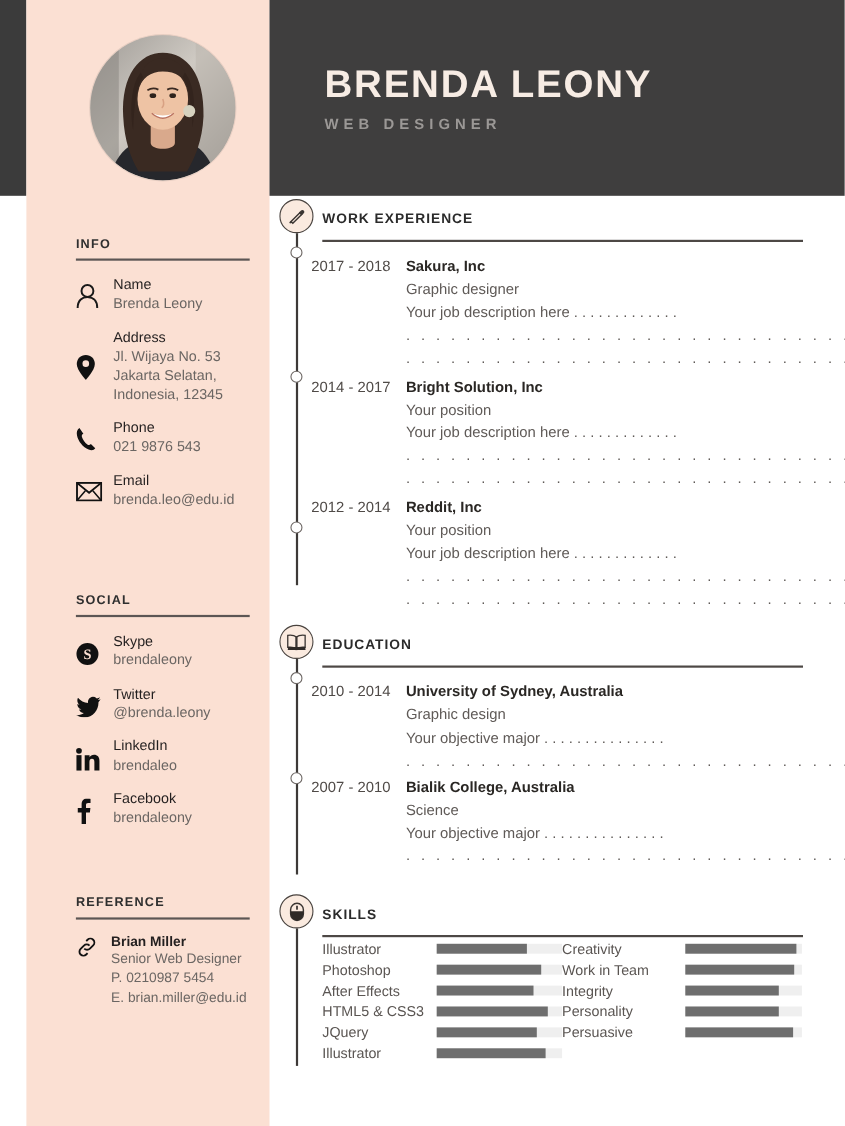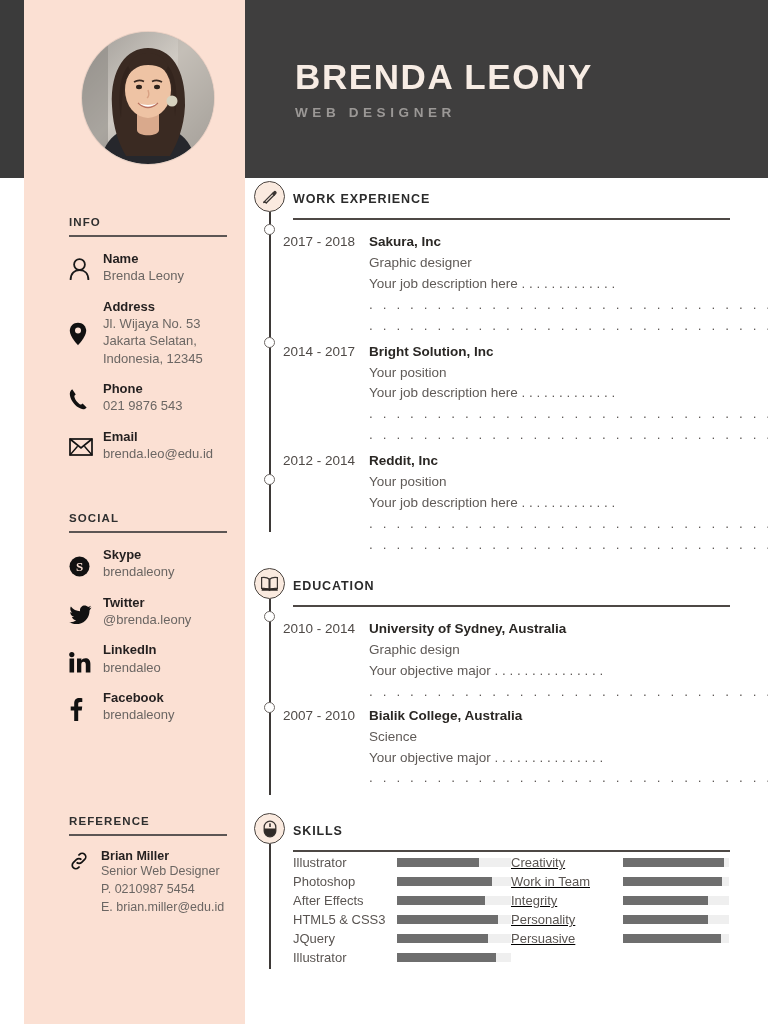--- a/index.html
+++ b/index.html
@@ -65,21 +65,21 @@
 
   .entry { display:flex; margin-top:14px; }
   .entry-icon {
     width:34px; flex:0 0 34px;
     display:flex; align-items:center; justify-content:flex-start;
     padding-top:3px;
   }
   .entry-icon svg { display:block; }
   .entry-body { flex:1; }
   .entry-label {
-    font-size:13px; font-weight:700; color:#231f1f; line-height:1.25;
+    font-size:13px; font-weight:400; color:#231f1f; line-height:1.25;
   }
   .entry-value {
     font-size:13px; color:#6b6663; line-height:1.34; font-weight:400;
   }
 
   
   .entry.social .entry-icon { align-items:center; padding-top:6px; }
 
   
   .ref-row { display:flex; margin-top:13px; }
@@ -130,21 +130,21 @@
   .pos { font-size:13.5px; color:#5f5a57; line-height:1.55; }
   .desc { font-size:13.5px; color:#5f5a57; line-height:1.55; white-space:nowrap; }
   .dots-line {
     font-size:13.5px; color:#5f5a57; line-height:1.55;
     letter-spacing:3.1px; white-space:nowrap;
   }
 
   
   .skills-wrap { display:flex; padding-left:48px; padding-top:1px; }
   .skill-col { width:218px; }
-  .skill-col.right { margin-left:0;text-decoration:underline; }
+  .skill-col.right { margin-left:0; }
   .skill-row { display:flex; align-items:center; height:19px; }
   .skill-name {
     font-size:13px; color:#5a5552; white-space:nowrap;
   }
   .skill-col.left .skill-name { width:104px; flex:0 0 104px; }
   .skill-col.right .skill-name { width:112px; flex:0 0 112px; }
   .track {
     height:9px; background:#efefef; position:relative; flex:1;
   }
   .fill { position:absolute; left:0; top:0; height:9px; background:#6e6e6e; }
@@ -254,21 +254,21 @@
               <path d="M1 17 L8.6 8.2 M23 17 L15.4 8.2" fill="none" stroke="#111" stroke-width="1.4"></path>
             </svg>
         </div>
         <div class="entry-body">
           <div class="entry-label">Email</div>
           <div class="entry-value">brenda.leo@edu.id</div>
         </div>
       </div>
     </div>
 
-    <div class="side-block" style="top:512px;">
+    <div class="side-block" style="top:540px;">
       <div class="side-title">SOCIAL</div>
       <div class="side-rule"></div>
 
       <div class="entry social">
         <div class="entry-icon">
           <svg width="21" height="21" viewBox="0 0 21 21">
               <circle cx="10.5" cy="10.5" r="10" fill="#111"></circle>
               <text x="10.5" y="15.3" font-family="Liberation Serif, serif" font-size="13" font-weight="bold" fill="#fbe0d3" text-anchor="middle">S</text>
             </svg>
         </div>

